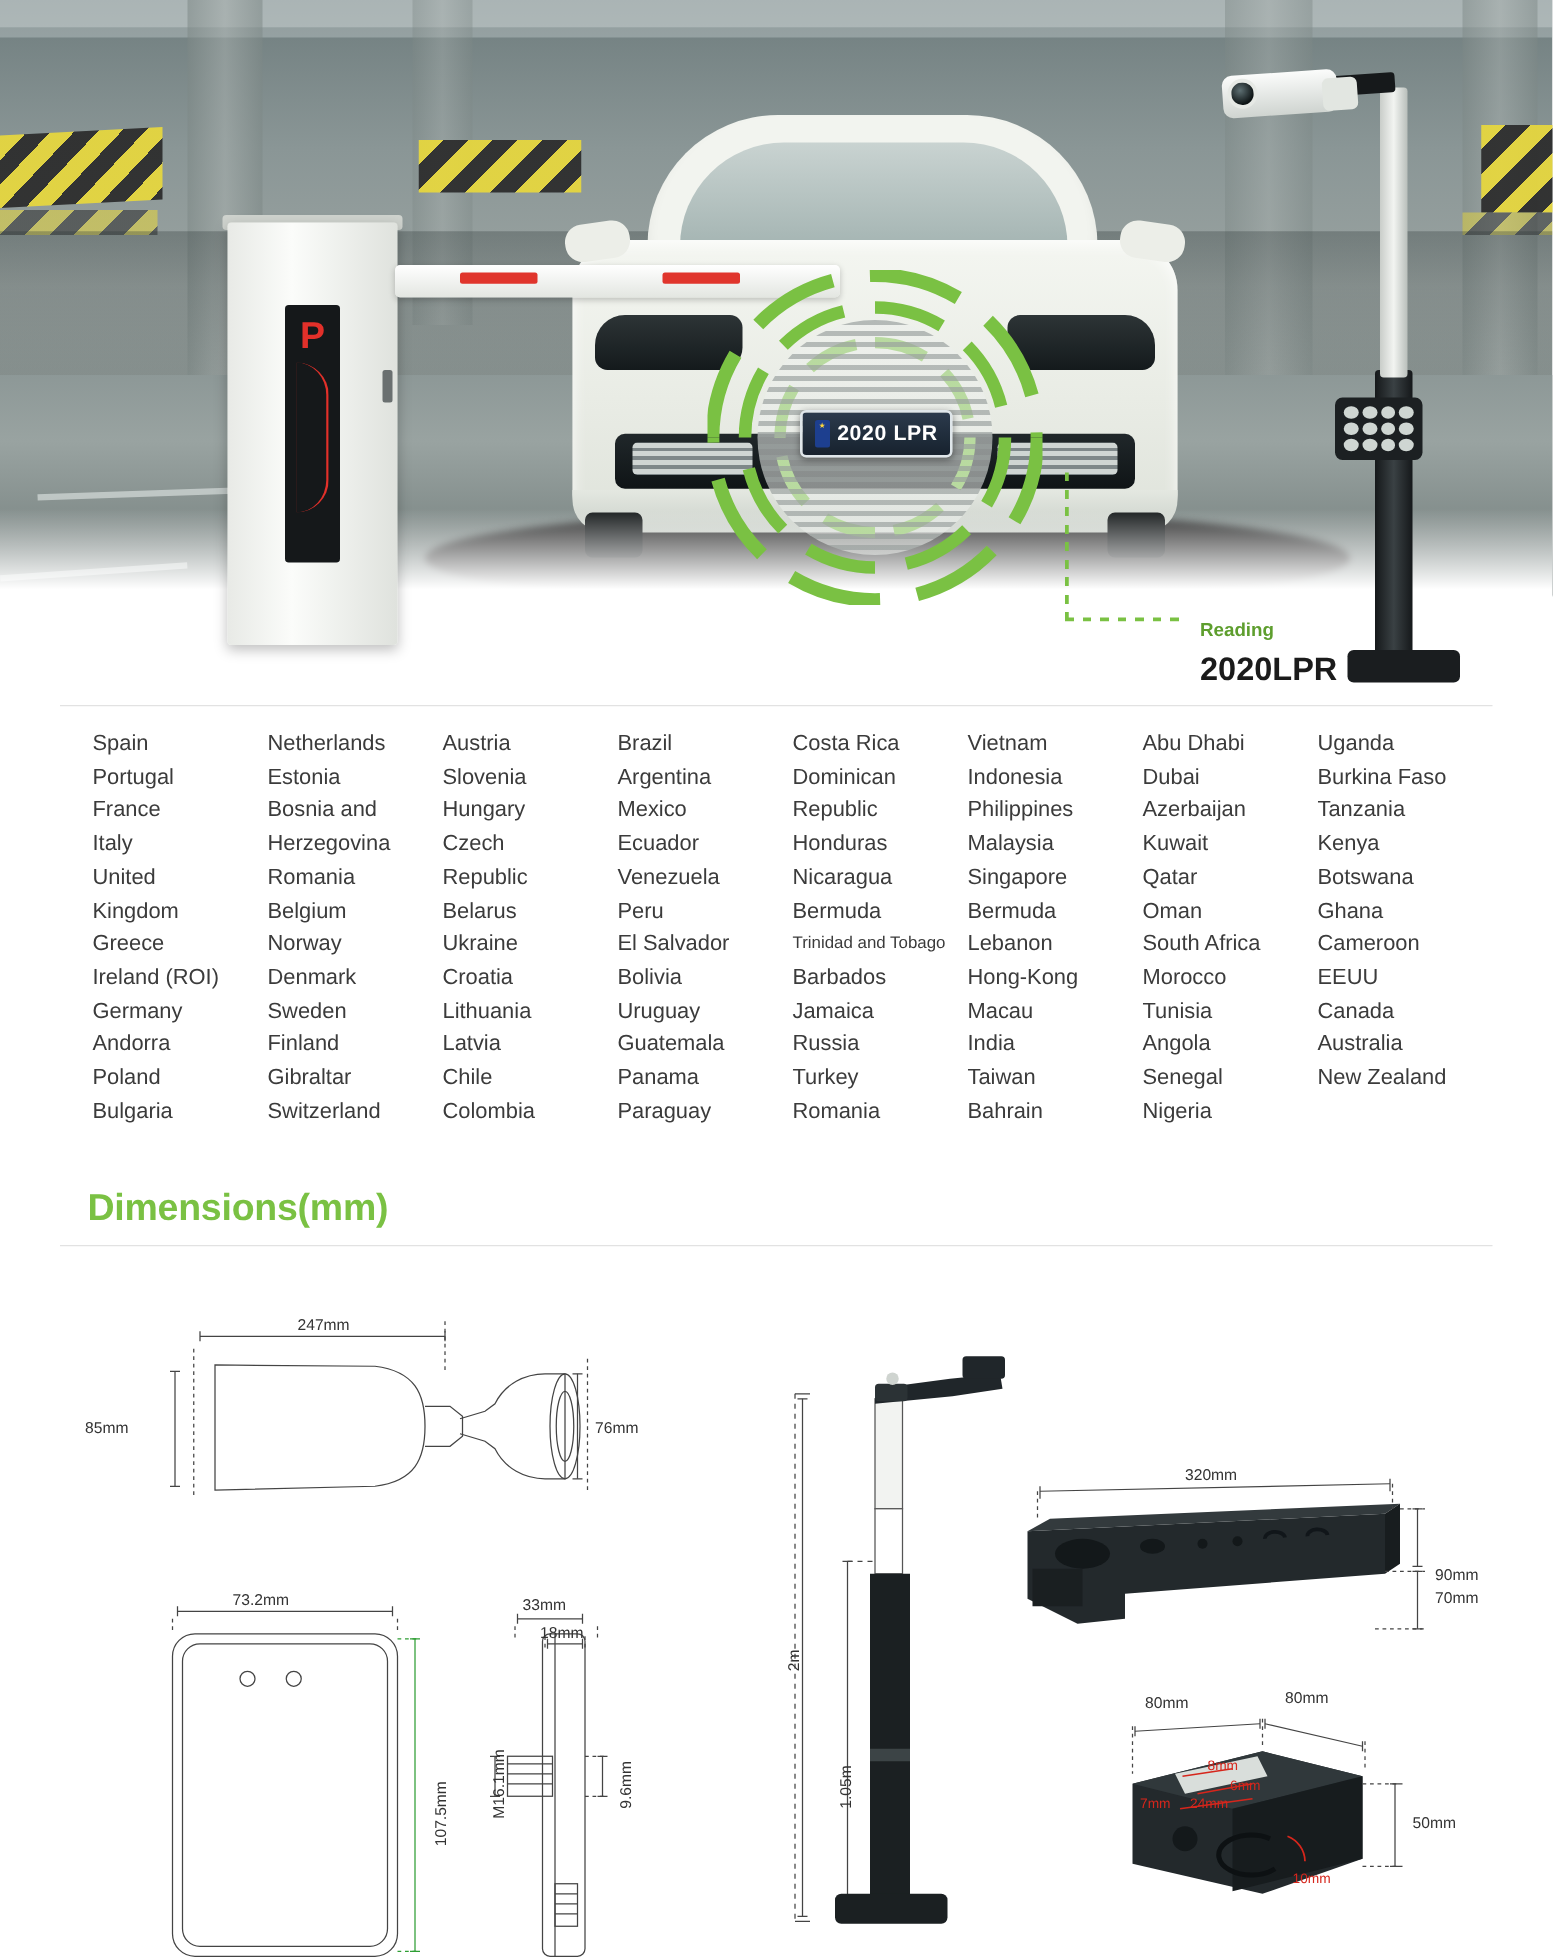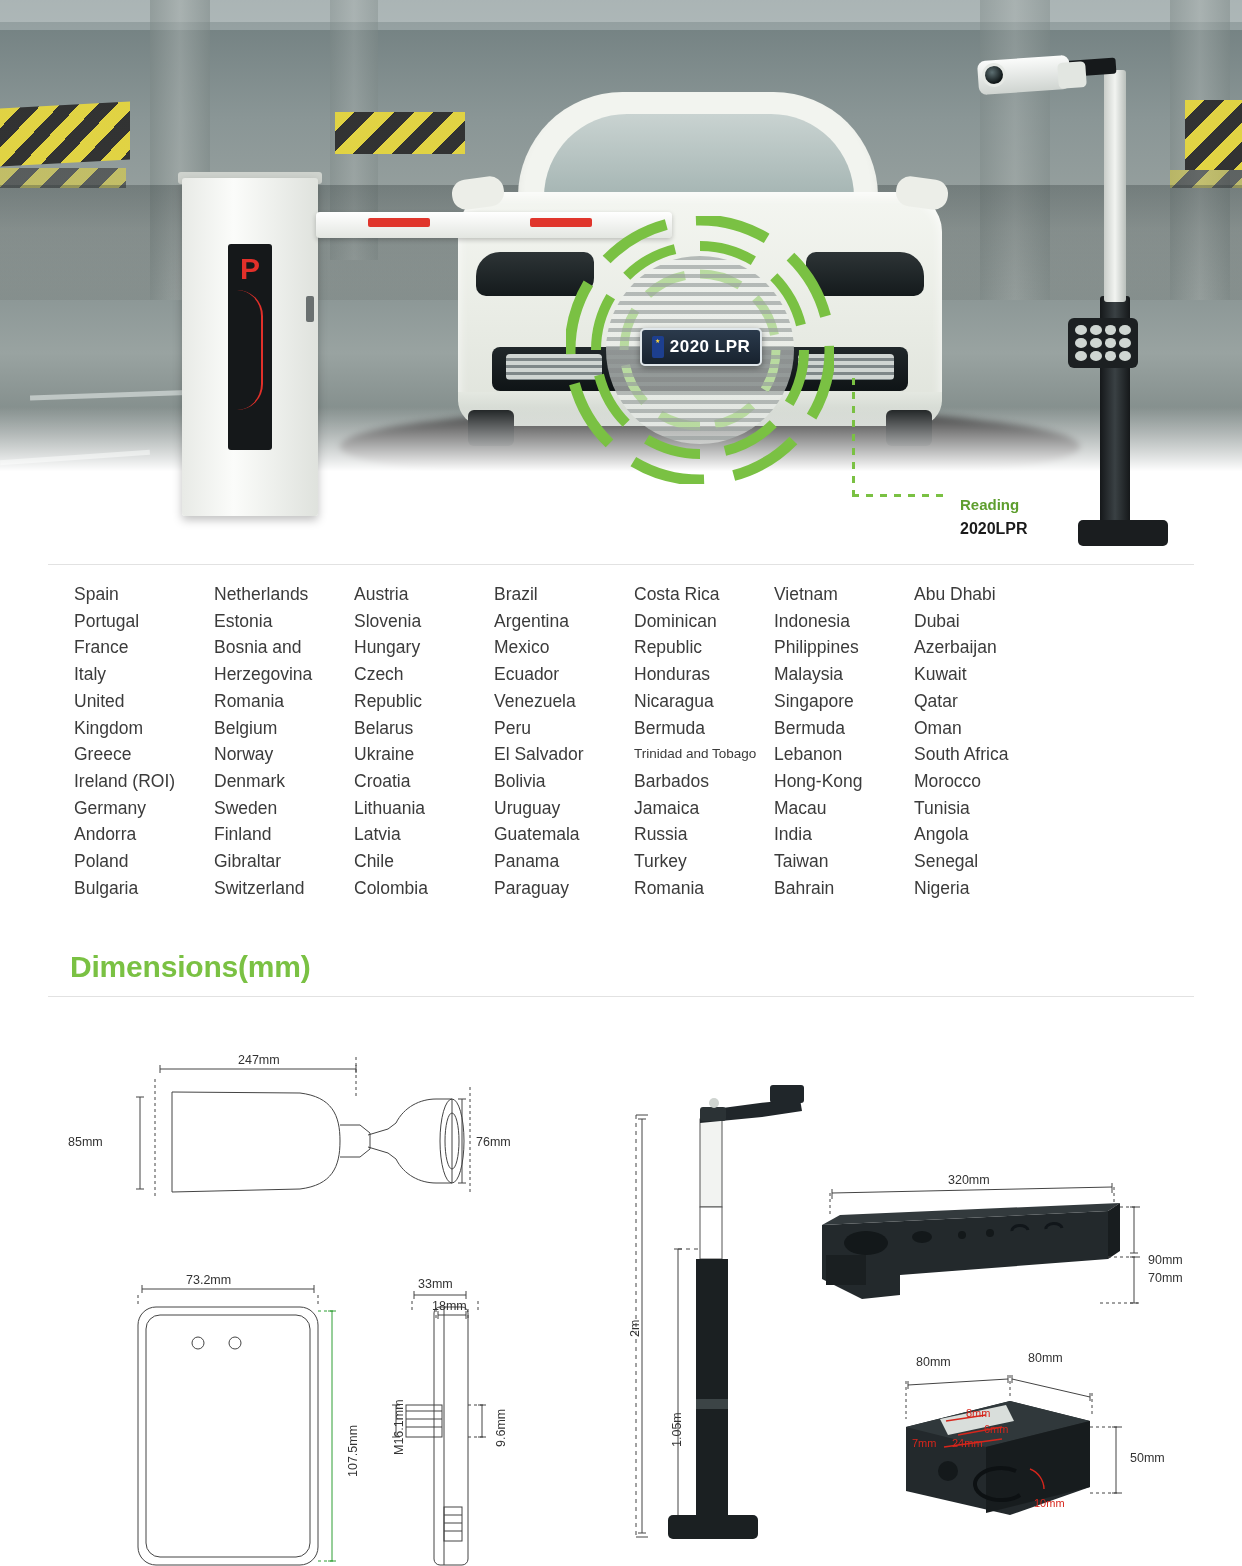--- a/index.html
+++ b/index.html
@@ -161,21 +161,21 @@
     position: absolute; left: 852px; top: 494px; width: 98px; height: 3px;
     background: repeating-linear-gradient(90deg,#7ac143 0 7px, transparent 7px 14px);
     z-index: 5;
   }
   .reading-label {
     position: absolute; left: 960px; top: 496px; color: #5e9e2e;
     font-size: 15px; font-weight: 700; z-index: 6;
   }
   .lpr-label {
     position: absolute; left: 960px; top: 520px; color: #1b1b1b;
-    font-size: 16px; font-weight: 700; z-index: 6;
+    font-size: 26px; font-weight: 700; z-index: 6;
   }
 
   
   .gate-cab {
     position: absolute; left: 182px; top: 178px; width: 136px; height: 338px;
     background: linear-gradient(90deg,#e8eae6 0%, #fbfcfa 38%, #dfe2dd 100%);
     border-radius: 3px; box-shadow: 0 4px 10px rgba(0,0,0,.25); z-index: 4;
   }
   .gate-cab-top {
     position: absolute; left: 178px; top: 172px; width: 144px; height: 12px;
@@ -494,20 +494,33 @@
       <div class="country-item">Kuwait</div>
       <div class="country-item">Qatar</div>
       <div class="country-item">Oman</div>
       <div class="country-item">South Africa</div>
       <div class="country-item">Morocco</div>
       <div class="country-item">Tunisia</div>
       <div class="country-item">Angola</div>
       <div class="country-item">Senegal</div>
       <div class="country-item">Nigeria</div>
     </div>
+    <div class="country-col">
+      <div class="country-item">Uganda</div>
+      <div class="country-item">Burkina Faso</div>
+      <div class="country-item">Tanzania</div>
+      <div class="country-item">Kenya</div>
+      <div class="country-item">Botswana</div>
+      <div class="country-item">Ghana</div>
+      <div class="country-item">Cameroon</div>
+      <div class="country-item">EEUU</div>
+      <div class="country-item">Canada</div>
+      <div class="country-item">Australia</div>
+      <div class="country-item">New Zealand</div>
+    </div>
   </div>
 </div>
 
 <div id="dimensions-section">
   <h2 class="section-title">Dimensions(mm)</h2>
   <div class="rule"></div>
 
   <div class="dims-area">
     <svg class="draw" viewBox="0 0 1242 560">
       <g stroke="#444" stroke-width="1" fill="none">

